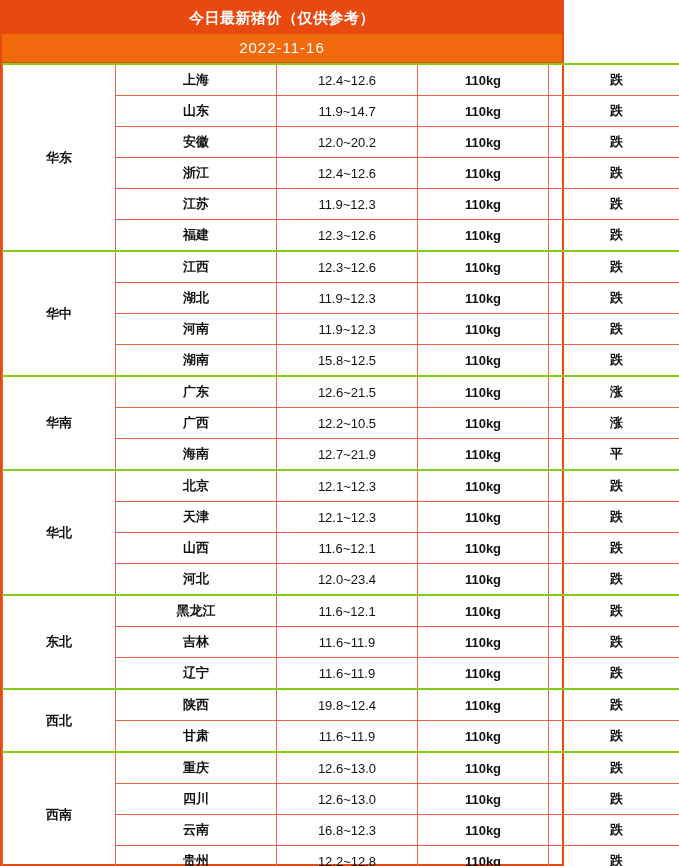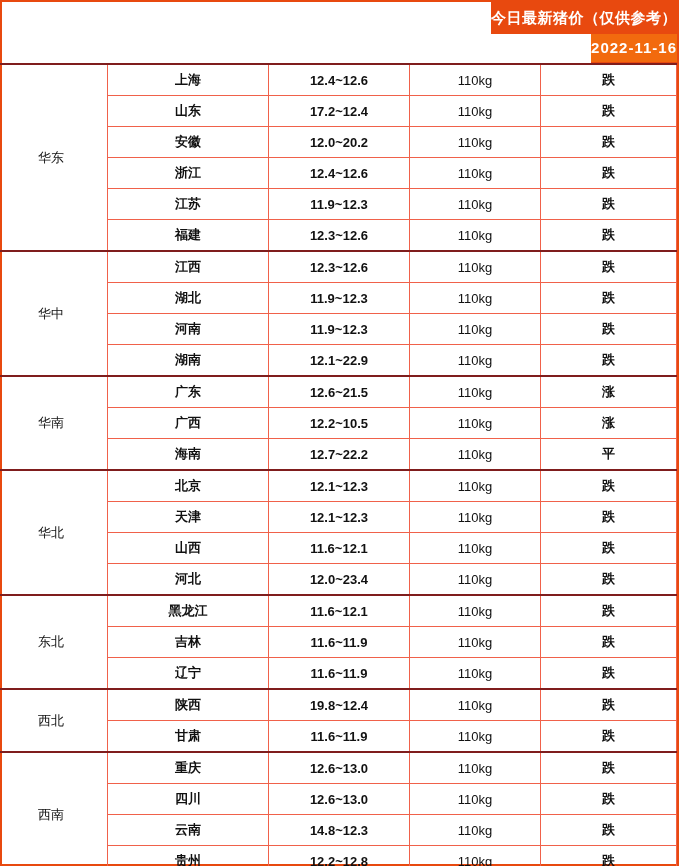--- a/index.html
+++ b/index.html
@@ -7,45 +7,44 @@
     padding: 0;
     background: #ffffff;
   }
   body {
     width: 679px;
     height: 866px;
     font-family: "Liberation Sans", "DejaVu Sans", sans-serif;
     overflow: hidden;
   }
   .sheet {
-    width: 679px;
+    width: 564px;
     height: 866px;
     box-sizing: border-box;
     display: flex;
     flex-direction: column;
     border: 2px solid #e8490f;
     background: #fff;
-    align-items: flex-end;
   }
   .title-bar {
     background: #e8490f;
     color: #ffffff;
     font-size: 15px;
     font-weight: bold;
     text-align: center;
     height: 32px;
     line-height: 32px;
     letter-spacing: 0.5px;
     flex: 0 0 auto;
   }
   .date-bar {
     background: #f26a0e;
     color: #ffffff;
     font-size: 15px;
-    font-weight: bold;
+    font-weight: normal;
     text-align: center;
     height: 28px;
     line-height: 28px;
     letter-spacing: 1px;
     flex: 0 0 auto;
     border-bottom: 1px solid #e8490f;
   }
   table.price-table {
     border-collapse: collapse;
     width: 100%;
@@ -55,55 +54,55 @@
   table.price-table td {
     border: 1px solid #f0614a;
     text-align: center;
     vertical-align: middle;
     font-size: 13px;
     color: #111;
     padding: 0;
     height: 30px;
   }
   td.region {
-    font-weight: normal;
+    font-weight: bold;
     font-size: 14px;
     color: #111;
     width: 112px;
     border-left: none;
   }
   td.province {
     font-weight: bold;
     font-size: 14px;
     color: #111;
     width: 160px;
   }
   td.price {
     font-size: 13px;
-    font-weight: bold;
+    font-weight: normal;
     color: #111;
     width: 140px;
   }
   td.weight {
     font-size: 13px;
-    font-weight: normal;
+    font-weight: bold;
     color: #111;
     width: 130px;
   }
   td.trend {
     font-size: 14px;
     font-weight: bold;
     width: 135px;
     border-right: none;
   }
   .trend-down { color: #00a600; }
   .trend-up   { color: #f40000; }
   .trend-flat { color: #111111; }
   tr.group-start > td {
-    border-top: 2px solid #7f1d1d;
+    border-top: 2px solid #84cc16;
   }
 </style>
 </head>
 <body>
 
 <div class="sheet">
 
   <div class="title-bar">今日最新猪价（仅供参考）</div>
 
   <div class="date-bar">2022-11-16</div>
@@ -112,21 +111,21 @@
     <tbody>
         <tr class="group-start">
           <td class="region" rowspan="6">华东</td>
           <td class="province">上海</td>
           <td class="price">12.4~12.6</td>
           <td class="weight">110kg</td>
           <td class="trend trend-down">跌</td>
         </tr>
         <tr>
           <td class="province">山东</td>
-          <td class="price">17.2~12.4</td>
+          <td class="price">11.9~14.7</td>
           <td class="weight">110kg</td>
           <td class="trend trend-down">跌</td>
         </tr>
         <tr>
           <td class="province">安徽</td>
           <td class="price">12.0~20.2</td>
           <td class="weight">110kg</td>
           <td class="trend trend-down">跌</td>
         </tr>
         <tr>
@@ -161,40 +160,40 @@
           <td class="trend trend-down">跌</td>
         </tr>
         <tr>
           <td class="province">河南</td>
           <td class="price">11.9~12.3</td>
           <td class="weight">110kg</td>
           <td class="trend trend-down">跌</td>
         </tr>
         <tr>
           <td class="province">湖南</td>
-          <td class="price">12.1~22.9</td>
+          <td class="price">15.8~12.5</td>
           <td class="weight">110kg</td>
           <td class="trend trend-down">跌</td>
         </tr>
         <tr class="group-start">
           <td class="region" rowspan="3">华南</td>
           <td class="province">广东</td>
           <td class="price">12.6~21.5</td>
           <td class="weight">110kg</td>
           <td class="trend trend-up">涨</td>
         </tr>
         <tr>
           <td class="province">广西</td>
           <td class="price">12.2~10.5</td>
           <td class="weight">110kg</td>
           <td class="trend trend-up">涨</td>
         </tr>
         <tr>
           <td class="province">海南</td>
-          <td class="price">12.7~22.2</td>
+          <td class="price">12.7~21.9</td>
           <td class="weight">110kg</td>
           <td class="trend trend-flat">平</td>
         </tr>
         <tr class="group-start">
           <td class="region" rowspan="4">华北</td>
           <td class="province">北京</td>
           <td class="price">12.1~12.3</td>
           <td class="weight">110kg</td>
           <td class="trend trend-down">跌</td>
         </tr>
@@ -256,21 +255,21 @@
           <td class="trend trend-down">跌</td>
         </tr>
         <tr>
           <td class="province">四川</td>
           <td class="price">12.6~13.0</td>
           <td class="weight">110kg</td>
           <td class="trend trend-down">跌</td>
         </tr>
         <tr>
           <td class="province">云南</td>
-          <td class="price">14.8~12.3</td>
+          <td class="price">16.8~12.3</td>
           <td class="weight">110kg</td>
           <td class="trend trend-down">跌</td>
         </tr>
         <tr>
           <td class="province">贵州</td>
           <td class="price">12.2~12.8</td>
           <td class="weight">110kg</td>
           <td class="trend trend-down">跌</td>
         </tr>
       </tbody>

